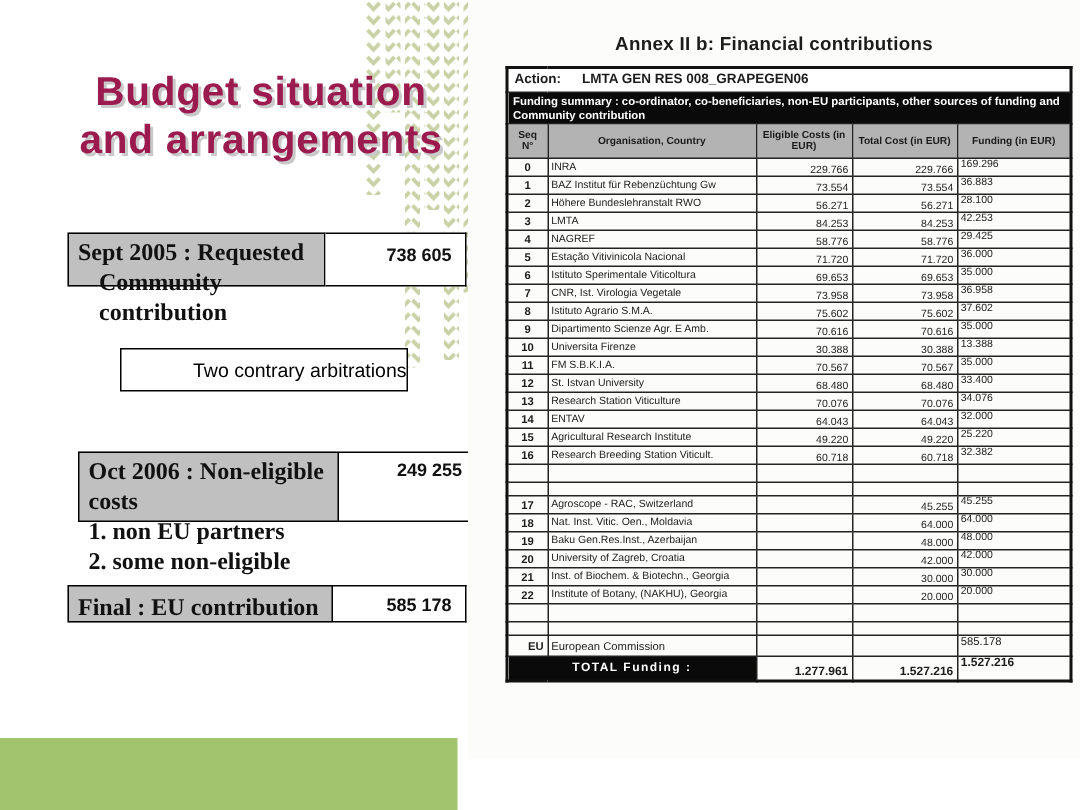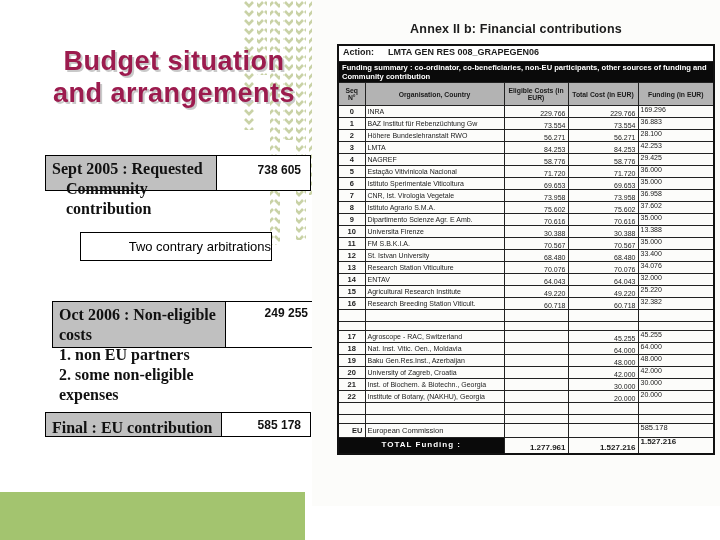--- a/index.html
+++ b/index.html
@@ -39,21 +39,21 @@
   #box1 .lbl .l2{padding-left:14px;}
   #callout{
     position:absolute;left:80px;top:232px;width:190px;height:27px;z-index:2;
     background:#fff;border:1px solid #000;
     display:flex;align-items:center;justify-content:flex-end;
     font-size:13px;color:#000;
   }
   #box3{left:40px;top:301px;width:266px;height:47px;margin-left:12px;}
   #box3 .lbl{width:190px;}
   #box3 .val{width:100px;padding-top:4px;text-align:right;}
-  #box4{left:45px;top:412px;width:266px;height:25px;}
+  #box4{left:45px;top:390px;width:266px;height:25px;}
   #box4 .lbl{width:177px;padding-top:5px;}
   #box4 .val{width:89px;padding-top:5px;}
   .green-bar{
     position:absolute;left:0;top:492px;width:305px;height:48px;
     background:var(--accent-green,#a3c46f);z-index:1;
   }
   
   .scan-panel{
     position:absolute;left:312px;top:0;width:408px;height:506px;
     background:#fcfcfa;border-right:1px solid #e3e3df;z-index:3;

